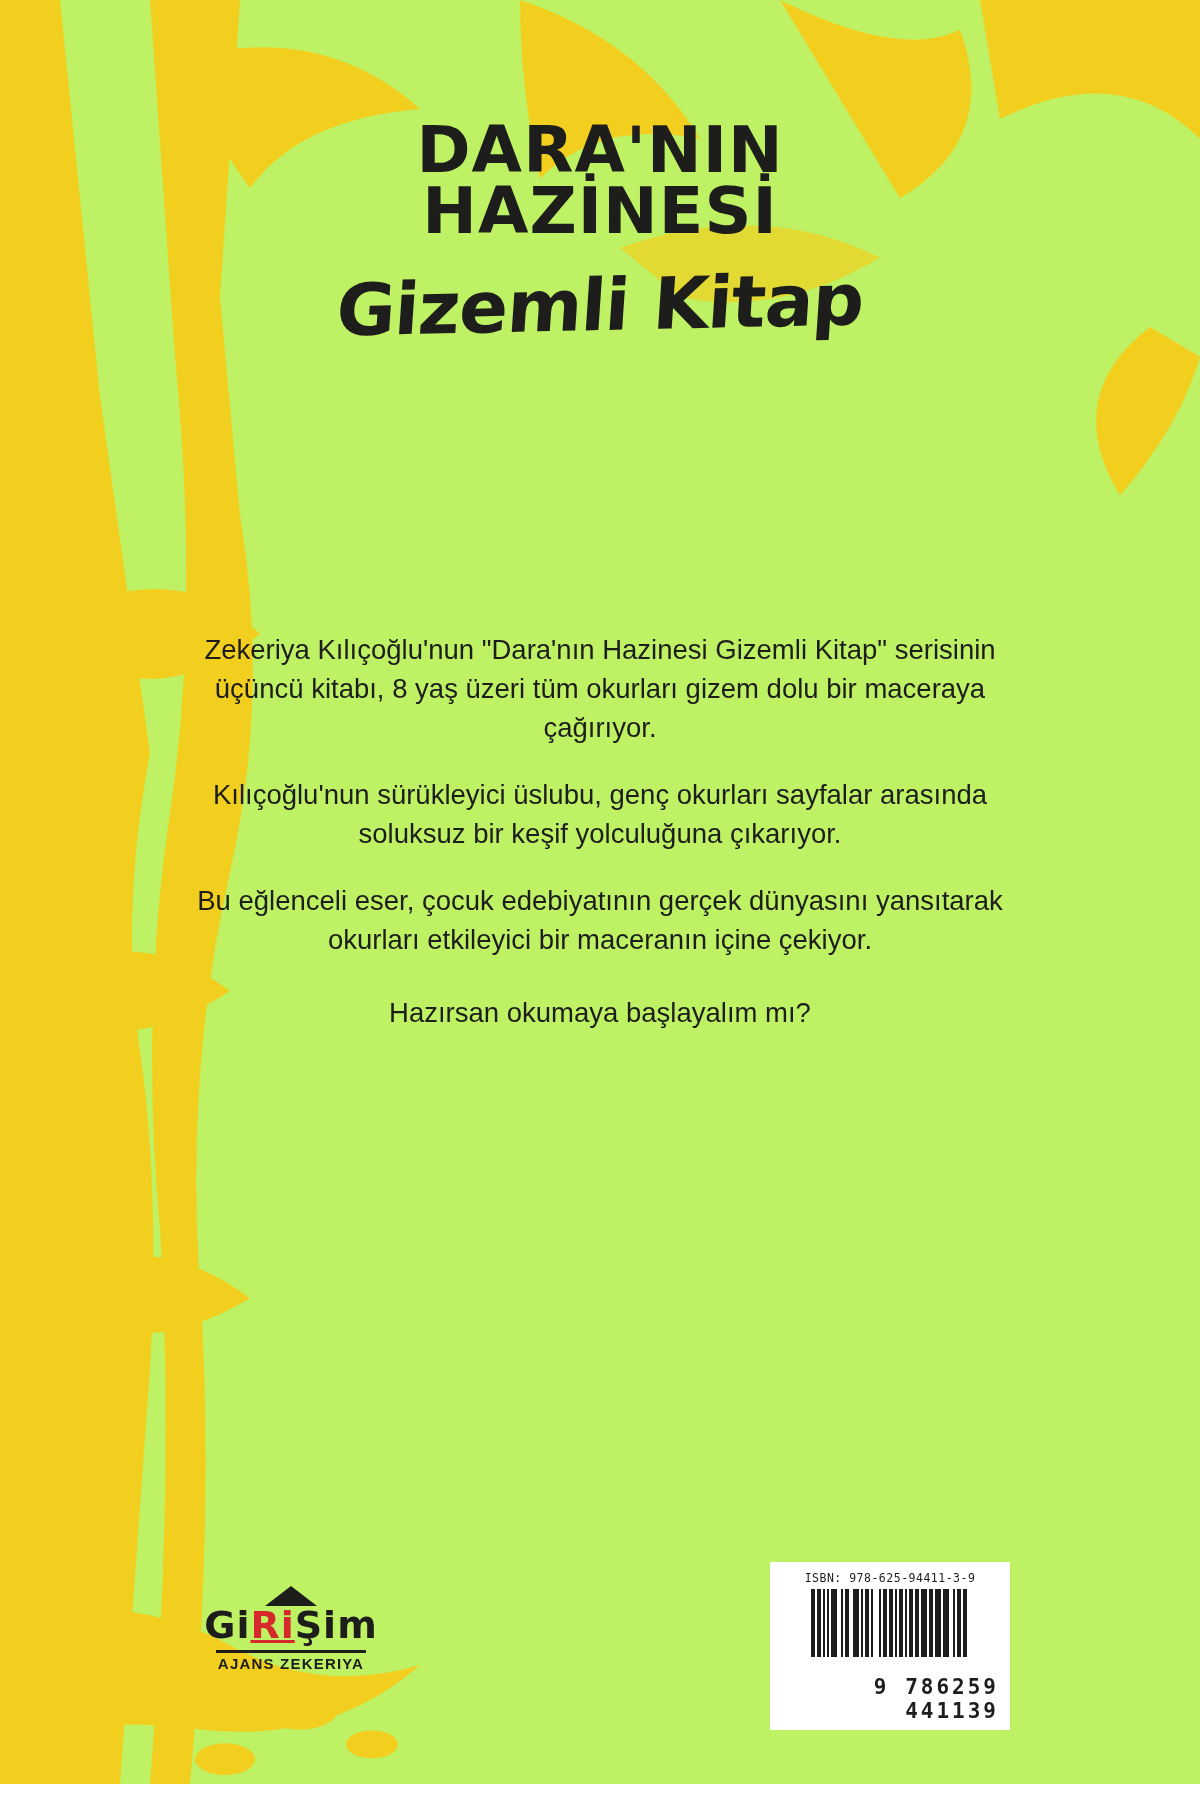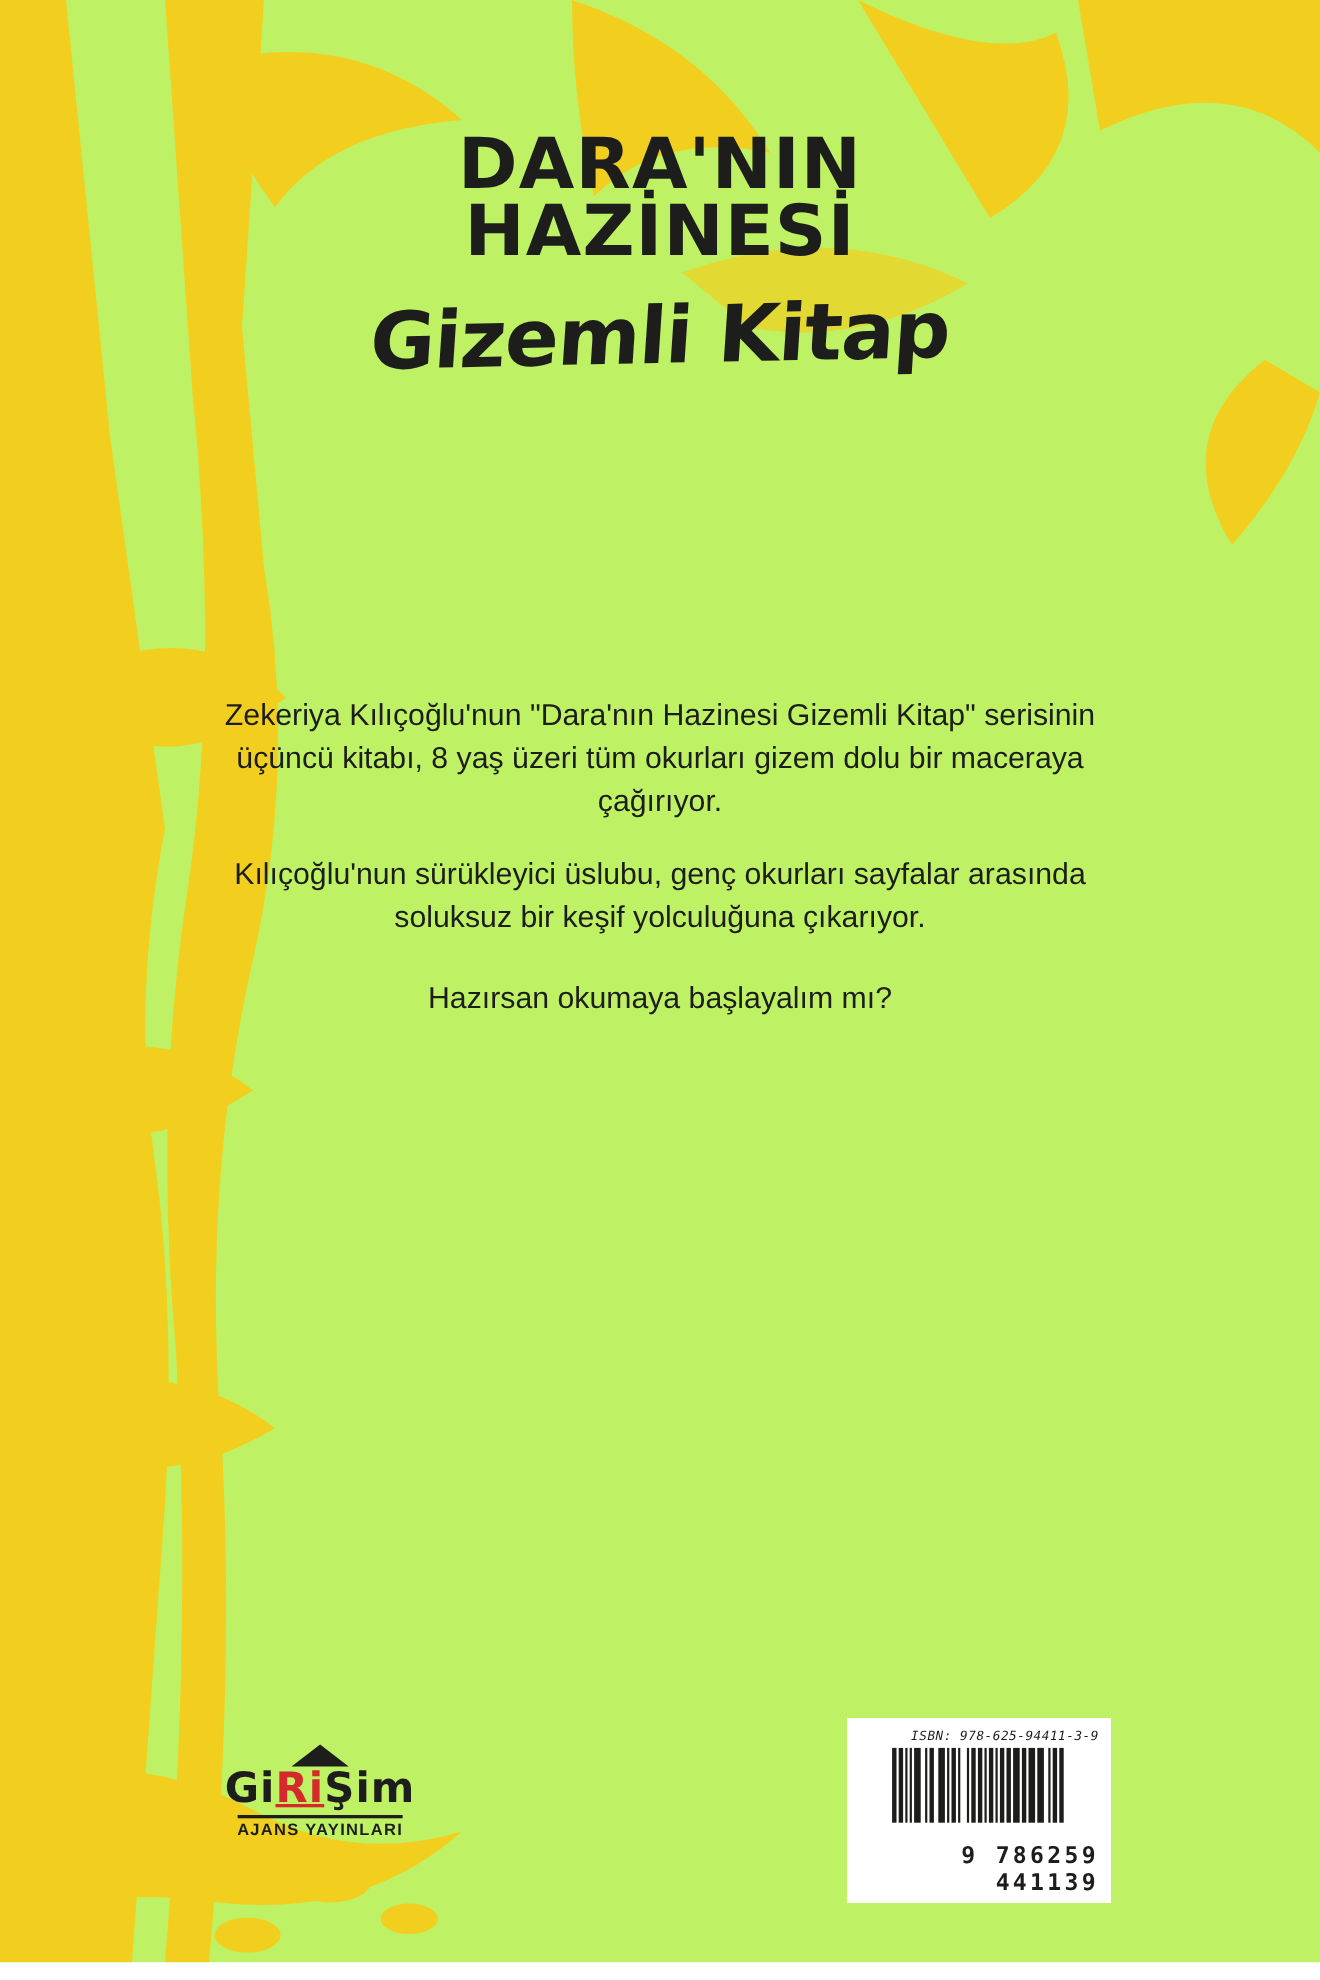--- a/index.html
+++ b/index.html
@@ -136,23 +136,22 @@
     background: #ffffff;
     padding: 8px 10px 6px 10px;
     box-sizing: border-box;
     border: 1px solid #ffffff;
   }
   .isbn-text {
     font-family: "DejaVu Sans Mono", monospace;
     font-size: 11.5px;
     letter-spacing: 0.5px;
     color: #1d1d1b;
-    text-align: right;
+    text-align: center;
     margin-bottom: 4px;
-    font-style: italic;
   }
   .bars {
     display: flex;
     align-items: flex-end;
     height: 68px;
     gap: 0;
     justify-content: center;
   }
   .bars span {
     display: block;
@@ -205,30 +204,31 @@
     <div class="series-title">
       <span>DARA'NIN</span>
       <span class="line2">HAZiNESi</span>
     </div>
     <div class="book-title">Gizemli Kitap</div>
   </div>
 
   <div class="blurb">
     <p>Zekeriya Kılıçoğlu'nun "Dara'nın Hazinesi Gizemli Kitap" serisinin üçüncü kitabı, 8 yaş üzeri tüm okurları gizem dolu bir maceraya çağırıyor.</p>
     <p>Kılıçoğlu'nun sürükleyici üslubu, genç okurları sayfalar arasında soluksuz bir keşif yolculuğuna çıkarıyor.</p>
+    <p>Bu eğlenceli eser, çocuk edebiyatının gerçek dünyasını yansıtarak okurları etkileyici bir maceranın içine çekiyor.</p>
     <p class="last">Hazırsan okumaya başlayalım mı?</p>
   </div>
 
   <div class="publisher">
     <div class="pub-roof"></div>
     <div class="pub-name">
       <span>Gi</span><span class="red">Ri</span><span>Şi</span><span>m</span>
     </div>
     <div class="pub-rule"></div>
-    <div class="pub-sub">AJANS YAYINLARI</div>
+    <div class="pub-sub">AJANS ZEKERIYA</div>
   </div>
 
   <div class="barcode-box">
     <div class="isbn-text">ISBN: 978-625-94411-3-9</div>
     <div class="bars">
         <span style="width: 4px; background: rgb(29, 29, 27);"></span>
         <span style="width: 2px; background: transparent;"></span>
         <span style="width: 4px; background: rgb(29, 29, 27);"></span>
         <span style="width: 2px; background: transparent;"></span>
         <span style="width: 2px; background: rgb(29, 29, 27);"></span>

